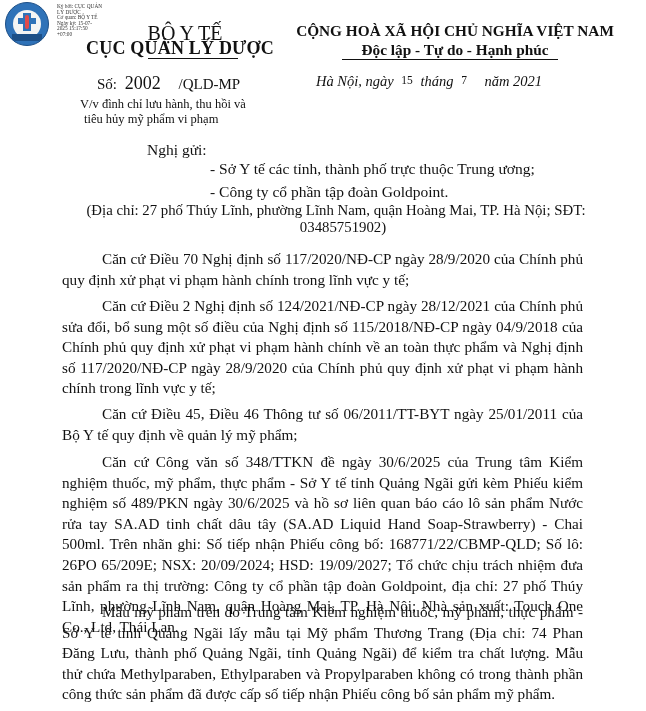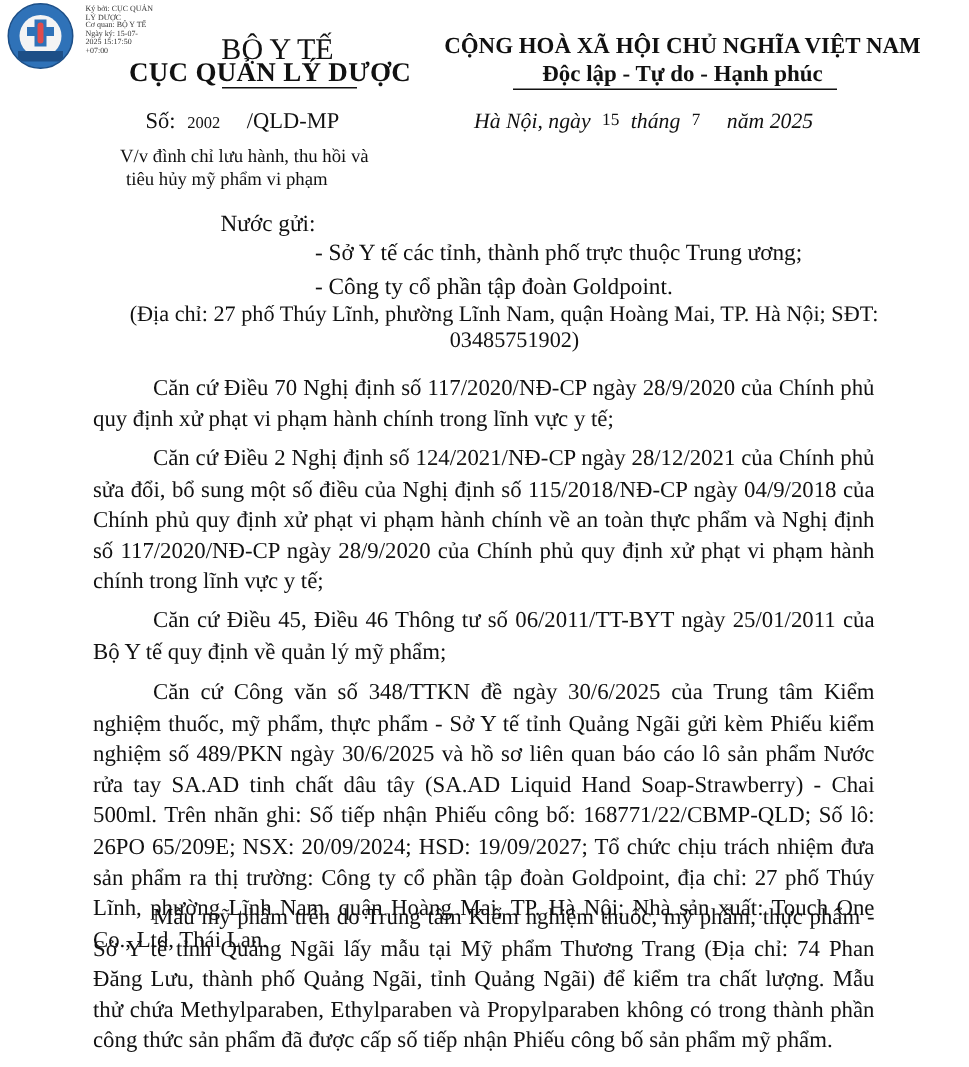--- a/index.html
+++ b/index.html
@@ -15,21 +15,21 @@
     .logo .banner { position:absolute; left:6px; top:31px; width:30px; height:7px; background:#1d4f87; }
     .sig { left:57px; top:4px; font-size:5.3px; line-height:5.5px; color:#333; width:64px; }
     .sig div { white-space:nowrap; }
     .org1 { left:100px; top:22px; width:170px; text-align:center; font-size:20px; }
     .org2 { left:82px; top:38px; width:196px; text-align:center; font-size:18px; font-weight:bold; letter-spacing:0.2px; }
     .org-line { left:148px; top:58px; width:90px; height:1px; background:#111; }
     .nat1 { left:262px; top:22px; width:386px; text-align:center; font-size:15.3px; font-weight:bold; white-space:nowrap; }
     .nat2 { left:262px; top:41px; width:386px; text-align:center; font-size:15.3px; font-weight:bold; }
     .nat-line { left:342px; top:59px; width:216px; height:1px; background:#111; }
     .so { left:97px; top:73px; font-size:15px; white-space:nowrap; }
-    .so .num { font-size:11px; margin:0 14px 0 4px; }
+    .so .num { font-size:18px; margin:0 14px 0 4px; }
     .vv { left:80px; top:97px; font-size:12.5px; line-height:15px; width:190px; }
     .vv div { white-space:nowrap; }
     .vv div.l2 { padding-left:4px; }
     .date { left:316px; top:73px; font-size:14.5px; font-style:italic; white-space:nowrap; }
     .date .dv { font-style:normal; font-size:11.5px; position:relative; top:-2px; margin:0 4px; }
     .kinhgui { left:147px; top:141px; font-size:15.5px; }
     .recip { left:210px; font-size:15.5px; white-space:nowrap; }
     .addr { left:100px; top:202px; width:486px; text-align:center; font-size:14.8px; line-height:17px; }
     .para { left:62px; width:521px; font-size:15.2px; line-height:20.6px; text-align:justify; text-indent:40px; }
   </style>
@@ -70,24 +70,24 @@
 <div class="abs vv">
   <div>V/v đình chỉ lưu hành, thu hồi và</div>
   <div class="l2">tiêu hủy mỹ phẩm vi phạm</div>
 </div>
 
 <div class="abs date">
   <span>Hà Nội, ngày</span>
   <span class="dv">15</span>
   <span>tháng</span>
   <span class="dv">7</span>
-  <span style="margin-left:10px">năm 2025</span>
+  <span style="margin-left:10px">năm 2021</span>
 </div>
 
-<div class="abs kinhgui">Nước gửi:</div>
+<div class="abs kinhgui">Nghị gửi:</div>
 <div class="abs recip" style="top:160px">- Sở Y tế các tỉnh, thành phố trực thuộc Trung ương;</div>
 <div class="abs recip" style="top:183px">- Công ty cổ phần tập đoàn Goldpoint.</div>
 <div class="abs addr">
   <div style="white-space:nowrap;margin-left:-14px;">(Địa chỉ: 27 phố Thúy Lĩnh, phường Lĩnh Nam, quận Hoàng Mai, TP. Hà Nội; SĐT:</div>
   <div>03485751902)</div>
 </div>
 
 <div class="abs para" style="top:249px">Căn cứ Điều 70 Nghị định số 117/2020/NĐ-CP ngày 28/9/2020 của Chính phủ quy định xử phạt vi phạm hành chính trong lĩnh vực y tế;</div>
 <div class="abs para" style="top:296px">Căn cứ Điều 2 Nghị định số 124/2021/NĐ-CP ngày 28/12/2021 của Chính phủ sửa đổi, bổ sung một số điều của Nghị định số 115/2018/NĐ-CP ngày 04/9/2018 của Chính phủ quy định xử phạt vi phạm hành chính về an toàn thực phẩm và Nghị định số 117/2020/NĐ-CP ngày 28/9/2020 của Chính phủ quy định xử phạt vi phạm hành chính trong lĩnh vực y tế;</div>
 <div class="abs para" style="top:404px">Căn cứ Điều 45, Điều 46 Thông tư số 06/2011/TT-BYT ngày 25/01/2011 của Bộ Y tế quy định về quản lý mỹ phẩm;</div>

